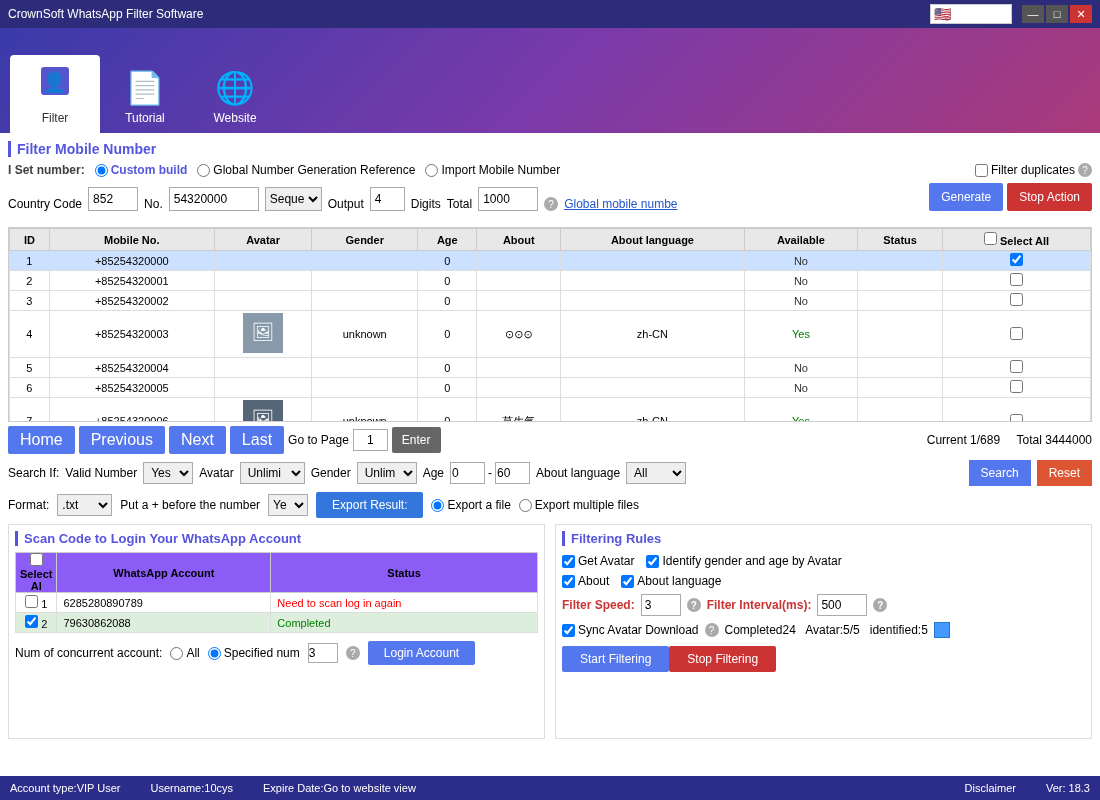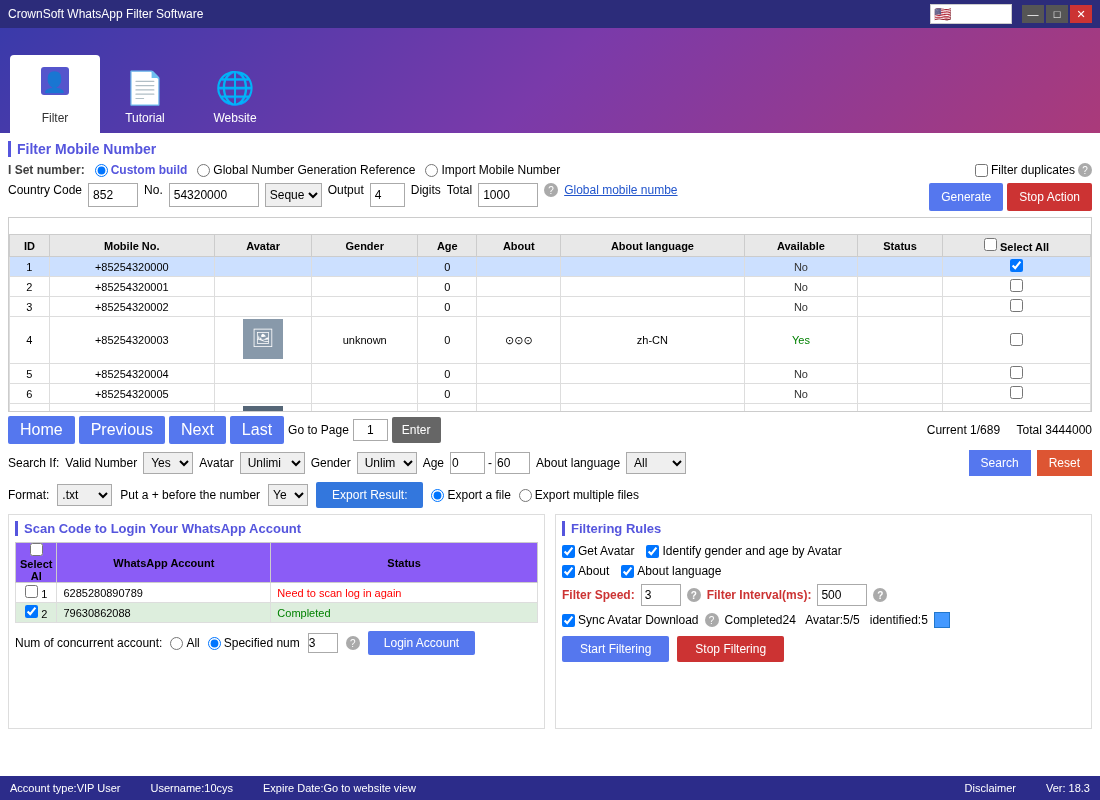--- a/index.html
+++ b/index.html
@@ -24,37 +24,37 @@
     
     .section-header { color: #5555dd; font-weight: bold; font-size: 14px; margin-bottom: 6px; border-left: 3px solid #5555dd; padding-left: 6px; }
 
     
     #set-number-row { display: flex; align-items: center; gap: 10px; margin-bottom: 6px; font-size: 12px; }
     .radio-label { display: flex; align-items: center; gap: 3px; }
     .radio-label input { margin: 0; }
     #filter-duplicates { display: flex; align-items: center; gap: 3px; margin-left: auto; padding-left: 21px; }
 
     
-    #input-row { display: flex; align-items: flex-start; gap: 6px; margin-bottom: 6px; }
+    #input-row { display: flex; align-items: flex-end; gap: 6px; margin-bottom: 16px; }
     #input-row label { font-size: 12px; }
     #input-row input[type=text] { border: 1px solid #aaa; padding: 2px 4px; height: 24px; font-size: 12px; }
     .cc-input { width: 50px; }
     .no-input { width: 90px; }
     .output-input { width: 35px; }
     .total-input { width: 60px; }
     select.seq-select { height: 24px; font-size: 12px; border: 1px solid #aaa; }
     .btn-blue { background: #5577ee; color: white; border: none; padding: 4px 12px; cursor: pointer; font-size: 12px; height: 28px; border-radius: 2px; }
     .btn-red { background: #cc3333; color: white; border: none; padding: 4px 12px; cursor: pointer; font-size: 12px; height: 28px; border-radius: 2px; }
     .btn-gray { background: #666; color: white; border: none; padding: 4px 10px; cursor: pointer; font-size: 12px; height: 26px; border-radius: 2px; }
     .btn-nav { background: #5577ee; color: white; border: none; padding: 4px 12px; cursor: pointer; font-size: 16px; height: 28px; border-radius: 2px; }
     .link-blue { color: #2255cc; text-decoration: underline; cursor: pointer; font-size: 12px; }
     .help-icon { background: #aaa; color: white; border-radius: 50%; width: 14px; height: 14px; display: inline-flex; align-items: center; justify-content: center; font-size: 10px; cursor: pointer; }
 
     
-    #data-table { width: 100%; border-collapse: collapse; font-size: 11px; margin-top: 16px; }
+    #data-table { width: 100%; border-collapse: collapse; font-size: 11px; }
     #data-table th { background: #e8e8e8; border: 1px solid #ccc; padding: 3px 4px; text-align: center; white-space: nowrap; }
     #data-table td { border: 1px solid #ddd; padding: 2px 4px; text-align: center; white-space: nowrap; }
     #data-table tr.selected { background: #cce0ff; }
     .table-container { height: 195px; overflow-y: auto; overflow-x: hidden; border: 1px solid #ccc; margin-bottom: 4px; }
     .yes-text { color: green; }
     .no-text { color: #333; }
 
     
     #pagination-row { display: flex; align-items: center; gap: 4px; margin-bottom: 6px; }
     #pagination-info { margin-left: auto; font-size: 12px; }
@@ -93,21 +93,21 @@
     .filter-rules-title { color: #5555dd; font-weight: bold; font-size: 13px; border-left: 3px solid #5555dd; padding-left: 6px; margin-bottom: 8px; }
     .rules-row { display: flex; align-items: center; gap: 12px; margin-bottom: 6px; }
     .checkbox-label { display: flex; align-items: center; gap: 3px; font-size: 12px; }
     .filter-speed-row { display: flex; align-items: center; gap: 6px; margin-bottom: 6px; font-size: 12px; color: #cc3333; font-weight: bold; }
     .speed-input { width: 40px; height: 22px; border: 1px solid #aaa; font-size: 12px; padding: 1px 3px; }
     .interval-label { color: #cc3333; font-weight: bold; }
     .interval-input { width: 50px; height: 22px; border: 1px solid #aaa; font-size: 12px; padding: 1px 3px; }
     .sync-row { display: flex; align-items: center; gap: 6px; margin-bottom: 8px; font-size: 12px; }
     .completed-info { font-size: 12px; }
     .color-box { width: 16px; height: 16px; background: #4499ff; display: inline-block; vertical-align: middle; border: 1px solid #2277cc; }
-    .filter-btns { display: flex; gap: 8px; margin-top: 6px; }
+    .filter-btns { display: flex; gap: 0; margin-top: 6px; }
     .btn-start { background: #5577ee; color: white; border: none; padding: 6px 18px; cursor: pointer; font-size: 12px; border-radius: 2px; }
     .btn-stop { background: #cc3333; color: white; border: none; padding: 6px 18px; cursor: pointer; font-size: 12px; border-radius: 2px; }
 
     
     #statusbar { background: #2c2c8a; color: white; display: flex; align-items: center; padding: 0 10px; height: 24px; font-size: 11px; gap: 30px; }
     #statusbar .sep { flex: 1; }
   </style>
 </head>
 <body>
 

